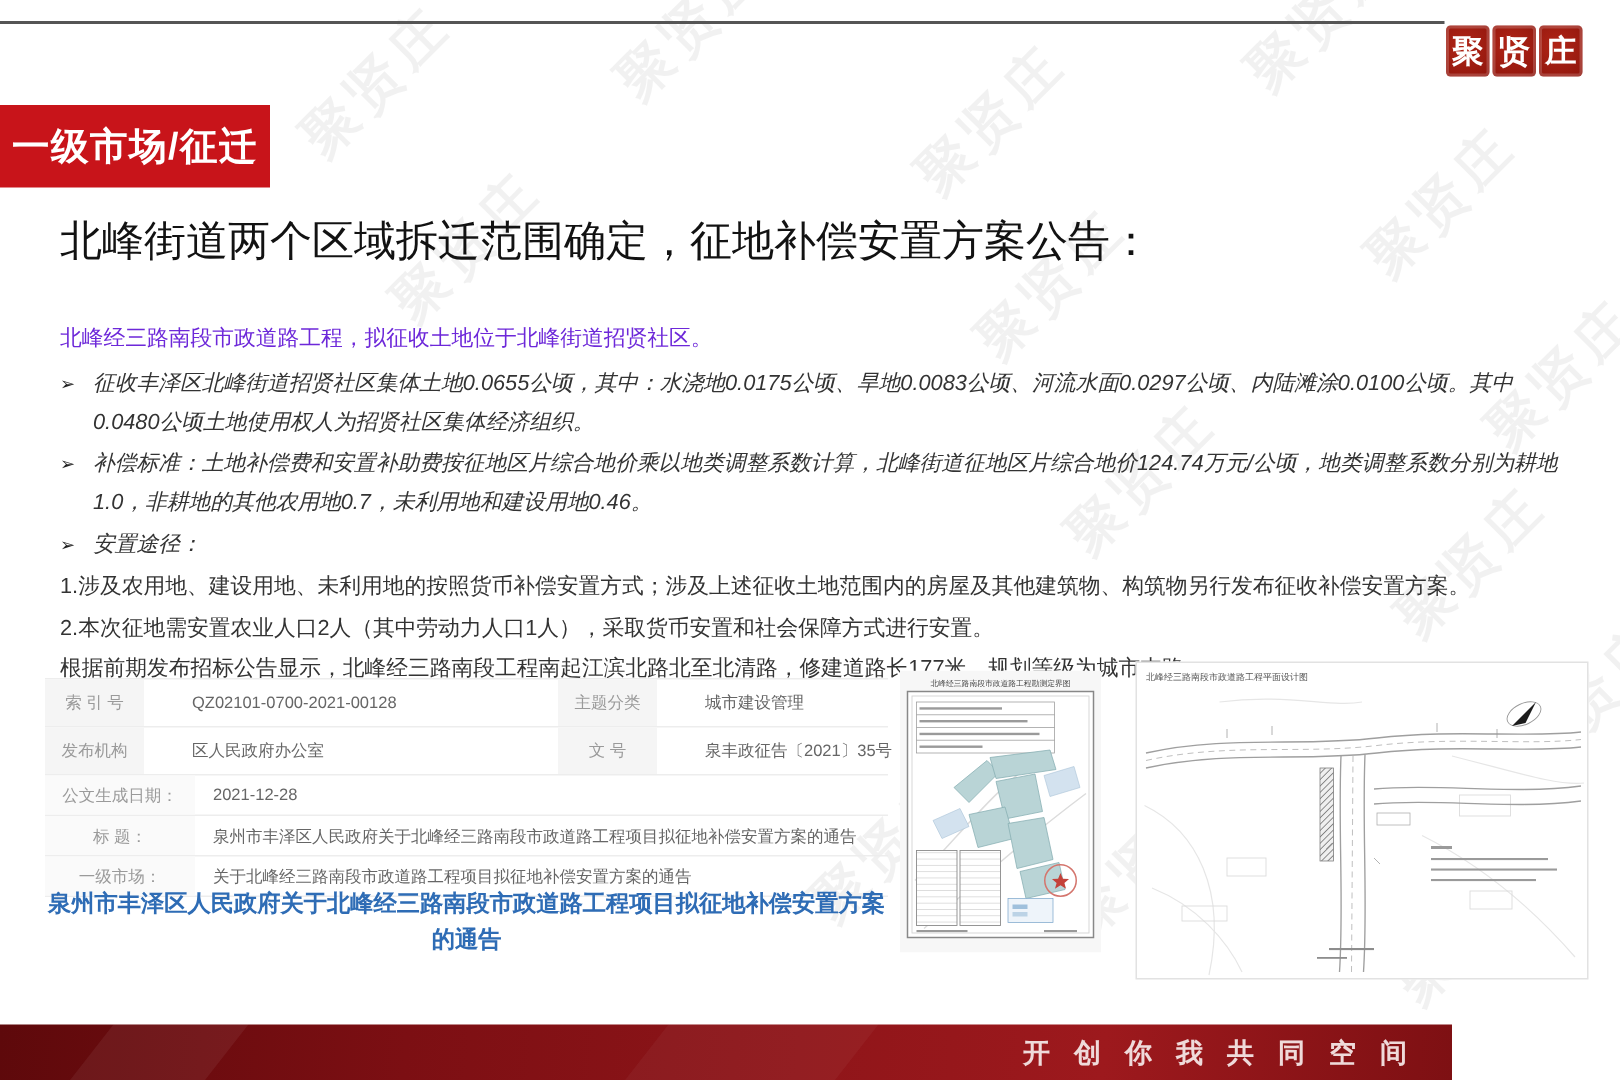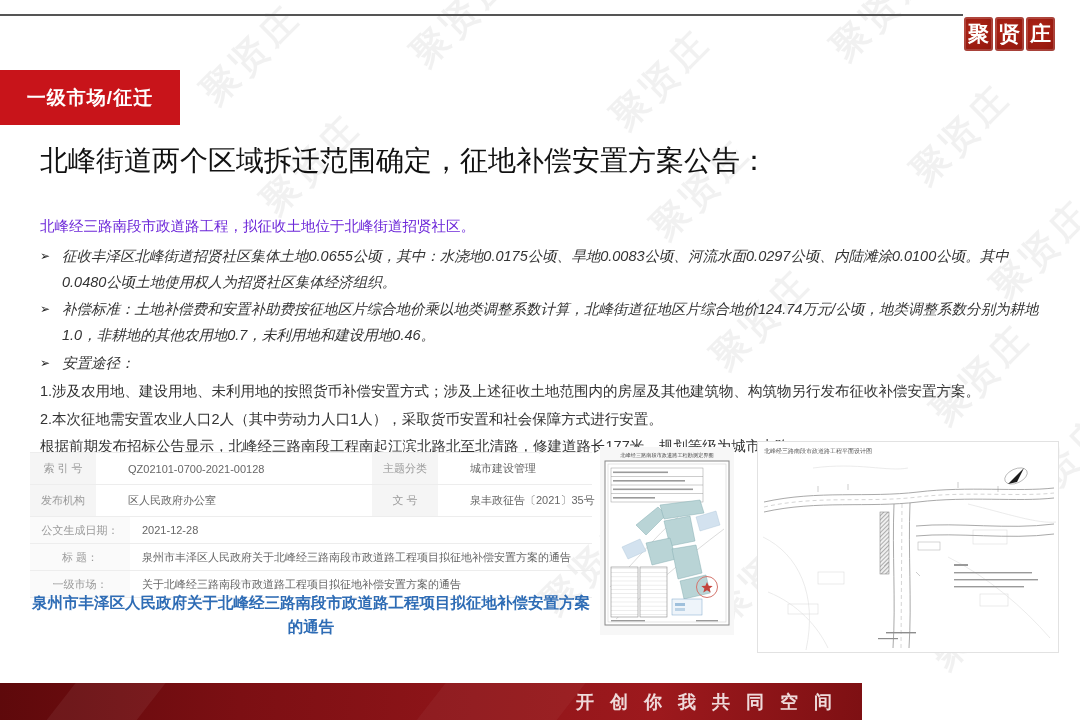--- a/index.html
+++ b/index.html
@@ -13,21 +13,21 @@
   .brand-seal{position:absolute;left:964px;top:17px;display:flex;gap:2px;}
   .brand-seal .tile{
     width:29px;height:34px;background:radial-gradient(circle at 40% 40%, #b02517, #8e150c);
     color:#fff;font-family:"Liberation Serif","DejaVu Serif",serif;font-weight:bold;font-size:21px;
     display:flex;align-items:center;justify-content:center;border-radius:3px;
     box-shadow:inset 0 0 0 2px rgba(255,255,255,.18);
   }
   
   .section-tag{
     position:absolute;left:0;top:70px;width:180px;height:55px;background:#c8141a;
-    color:#ffffff;font-weight:bold;font-size:19px;display:flex;align-items:center;justify-content:center;
+    color:#ffffff;font-weight:bold;font-size:25px;display:flex;align-items:center;justify-content:center;
     letter-spacing:1px;
   }
   
   .main-title{position:absolute;left:40px;top:142px;width:1000px;font-size:28px;font-weight:400;color:#121212;margin:0;}
   
   .body-text{position:absolute;left:40px;top:214px;width:1008px;font-size:14.5px;color:#333;line-height:1.78;}
   .body-text .lead{font-weight:normal;color:#6d28d9;margin:0 0 4px 0;}
   .bullet{display:flex;margin:2px 0;}
   .bullet .marker{flex:none;width:22px;color:#222;font-size:12px;padding-top:2px;}
   .bullet .btxt{flex:1;font-style:italic;}
@@ -44,21 +44,21 @@
   .notice-title{
     position:absolute;left:28px;top:591px;width:566px;text-align:center;
     color:#2e6cb5;font-weight:bold;font-size:15.5px;line-height:1.55;margin:0;
   }
   
   .figure-left{position:absolute;left:600px;top:447px;width:134px;height:188px;}
   .figure-right{position:absolute;left:757px;top:441px;width:300px;height:210px;background:#fff;border:1px solid #e2e2e2;}
   .fig-svg{display:block;width:100%;height:100%;}
   
   .footer{
-    position:absolute;left:0;top:683px;width:862px;height:37px;overflow:hidden;
+    position:absolute;left:0;top:683px;width:968px;height:37px;overflow:hidden;
     background:linear-gradient(95deg,#5e090b 0%,#7c0f13 28%,#8f1519 55%,#9d191d 76%,#7e1013 100%);
   }
   .footer .streak{position:absolute;background:rgba(255,255,255,0.06);}
   .footer .s1{left:60px;top:-10px;width:90px;height:60px;transform:skewX(-38deg);}
   .footer .s2{left:430px;top:-10px;width:140px;height:60px;transform:skewX(-38deg);background:rgba(255,255,255,0.04);}
   .footer .s3{left:980px;top:-10px;width:70px;height:60px;transform:skewX(32deg);background:rgba(255,255,255,0.07);}
   .footer-slogan{
     position:absolute;right:14px;top:50%;transform:translateY(-50%);
     color:#efdada;font-size:18px;font-weight:bold;letter-spacing:16px;white-space:nowrap;
   }

